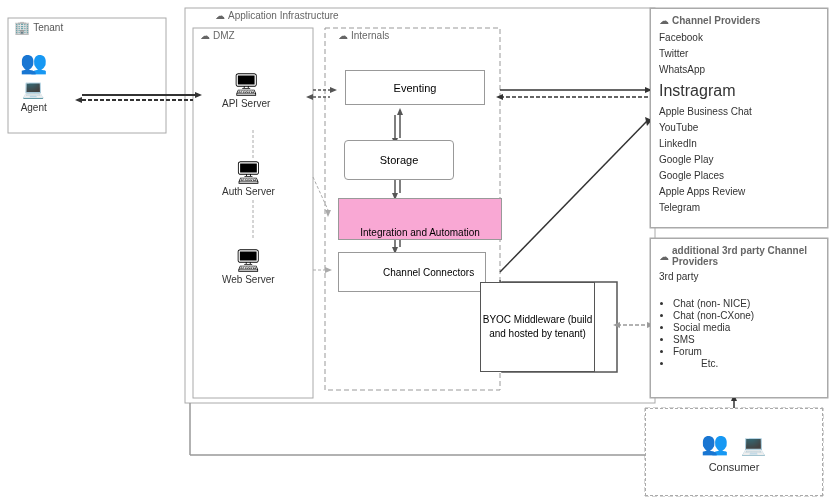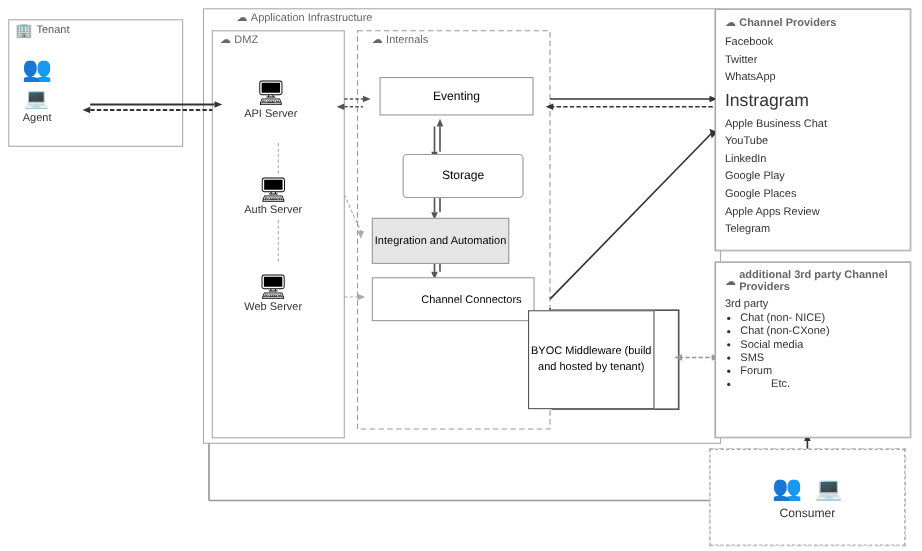--- a/index.html
+++ b/index.html
@@ -165,25 +165,25 @@
 
   <div style="position:absolute; top:30px; left:338px; font-size:10px; color:#666; display:flex; align-items:center;">
     <span style="margin-right:3px;">☁</span>
     <span>Internals</span>
   </div>
 
   <div style="position:absolute; top:70px; left:345px; width:140px; height:35px; border:1px solid #999; background:#fff; display:flex; align-items:center; justify-content:center;">
     <span style="font-size:11px;">Eventing</span>
   </div>
 
-  <div style="position:absolute; top:140px; left:366px; width:110px; height:40px; border:1px solid #999; background:#fff; border-radius:4px; display:flex; align-items:center; justify-content:center;">
+  <div style="position:absolute; top:140px; left:344px; width:110px; height:40px; border:1px solid #999; background:#fff; border-radius:4px; display:flex; align-items:center; justify-content:center;">
     <span style="font-size:11px;">Storage</span>
   </div>
 
-  <div style="position:absolute; top:198px; left:338px; width:125px; height:42px; border:1px solid #999; background:#e5e5e5; display:flex; align-items:center; justify-content:center; text-align:center;">
+  <div style="position:absolute; top:198px; left:338px; width:164px; height:42px; border:1px solid #999; background:#f9a8d4; display:flex; align-items:flex-end; justify-content:center; text-align:center;">
     <span style="font-size:10px; line-height:1.3;">Integration and Automation</span>
   </div>
 
   <div style="position:absolute; top:252px; left:338px; width:148px; height:40px; border:1px solid #999; background:#fff; display:flex; align-items:center; justify-content:flex-start;padding-left:44px;">
     <span style="font-size:10px; text-align:center;">Channel Connectors</span>
   </div>
 
   <div style="position:absolute; top:8px; left:650px; width:178px; height:220px; border:1px solid #aaa; background:#fff; padding:6px 8px;">
     <div class="header-row">
       <span style="margin-right:3px;">☁</span>
@@ -200,21 +200,21 @@
     <div style="font-size:10px; color:#333; line-height:1.6;">Google Places</div>
     <div style="font-size:10px; color:#333; line-height:1.6;">Apple Apps Review</div>
     <div style="font-size:10px; color:#333; line-height:1.6;">Telegram</div>
   </div>
 
   <div style="position:absolute; top:238px; left:650px; width:178px; height:160px; border:1px solid #aaa; background:#fff; padding:6px 8px;">
     <div class="header-row">
       <span style="margin-right:3px;">☁</span>
       <span style="font-size:10px; color:#666; font-weight:bold;">additional 3rd party Channel Providers</span>
     </div>
-    <div style="font-size:10px; color:#333; margin-bottom:2px;">3rd party</div>
+    <div style="font-size:10px; color:#333; margin-bottom:16px;">3rd party</div>
     <ul>
       <li style="font-size:10px; color:#333;">Chat (non- NICE)</li>
       <li style="font-size:10px; color:#333;">Chat (non-CXone)</li>
       <li style="font-size:10px; color:#333;">Social media</li>
       <li style="font-size:10px; color:#333;">SMS</li>
       <li style="font-size:10px; color:#333;">Forum</li>
       <li style="font-size:10px; color:#333;padding-left:28px;">Etc.</li>
     </ul>
   </div>
 

